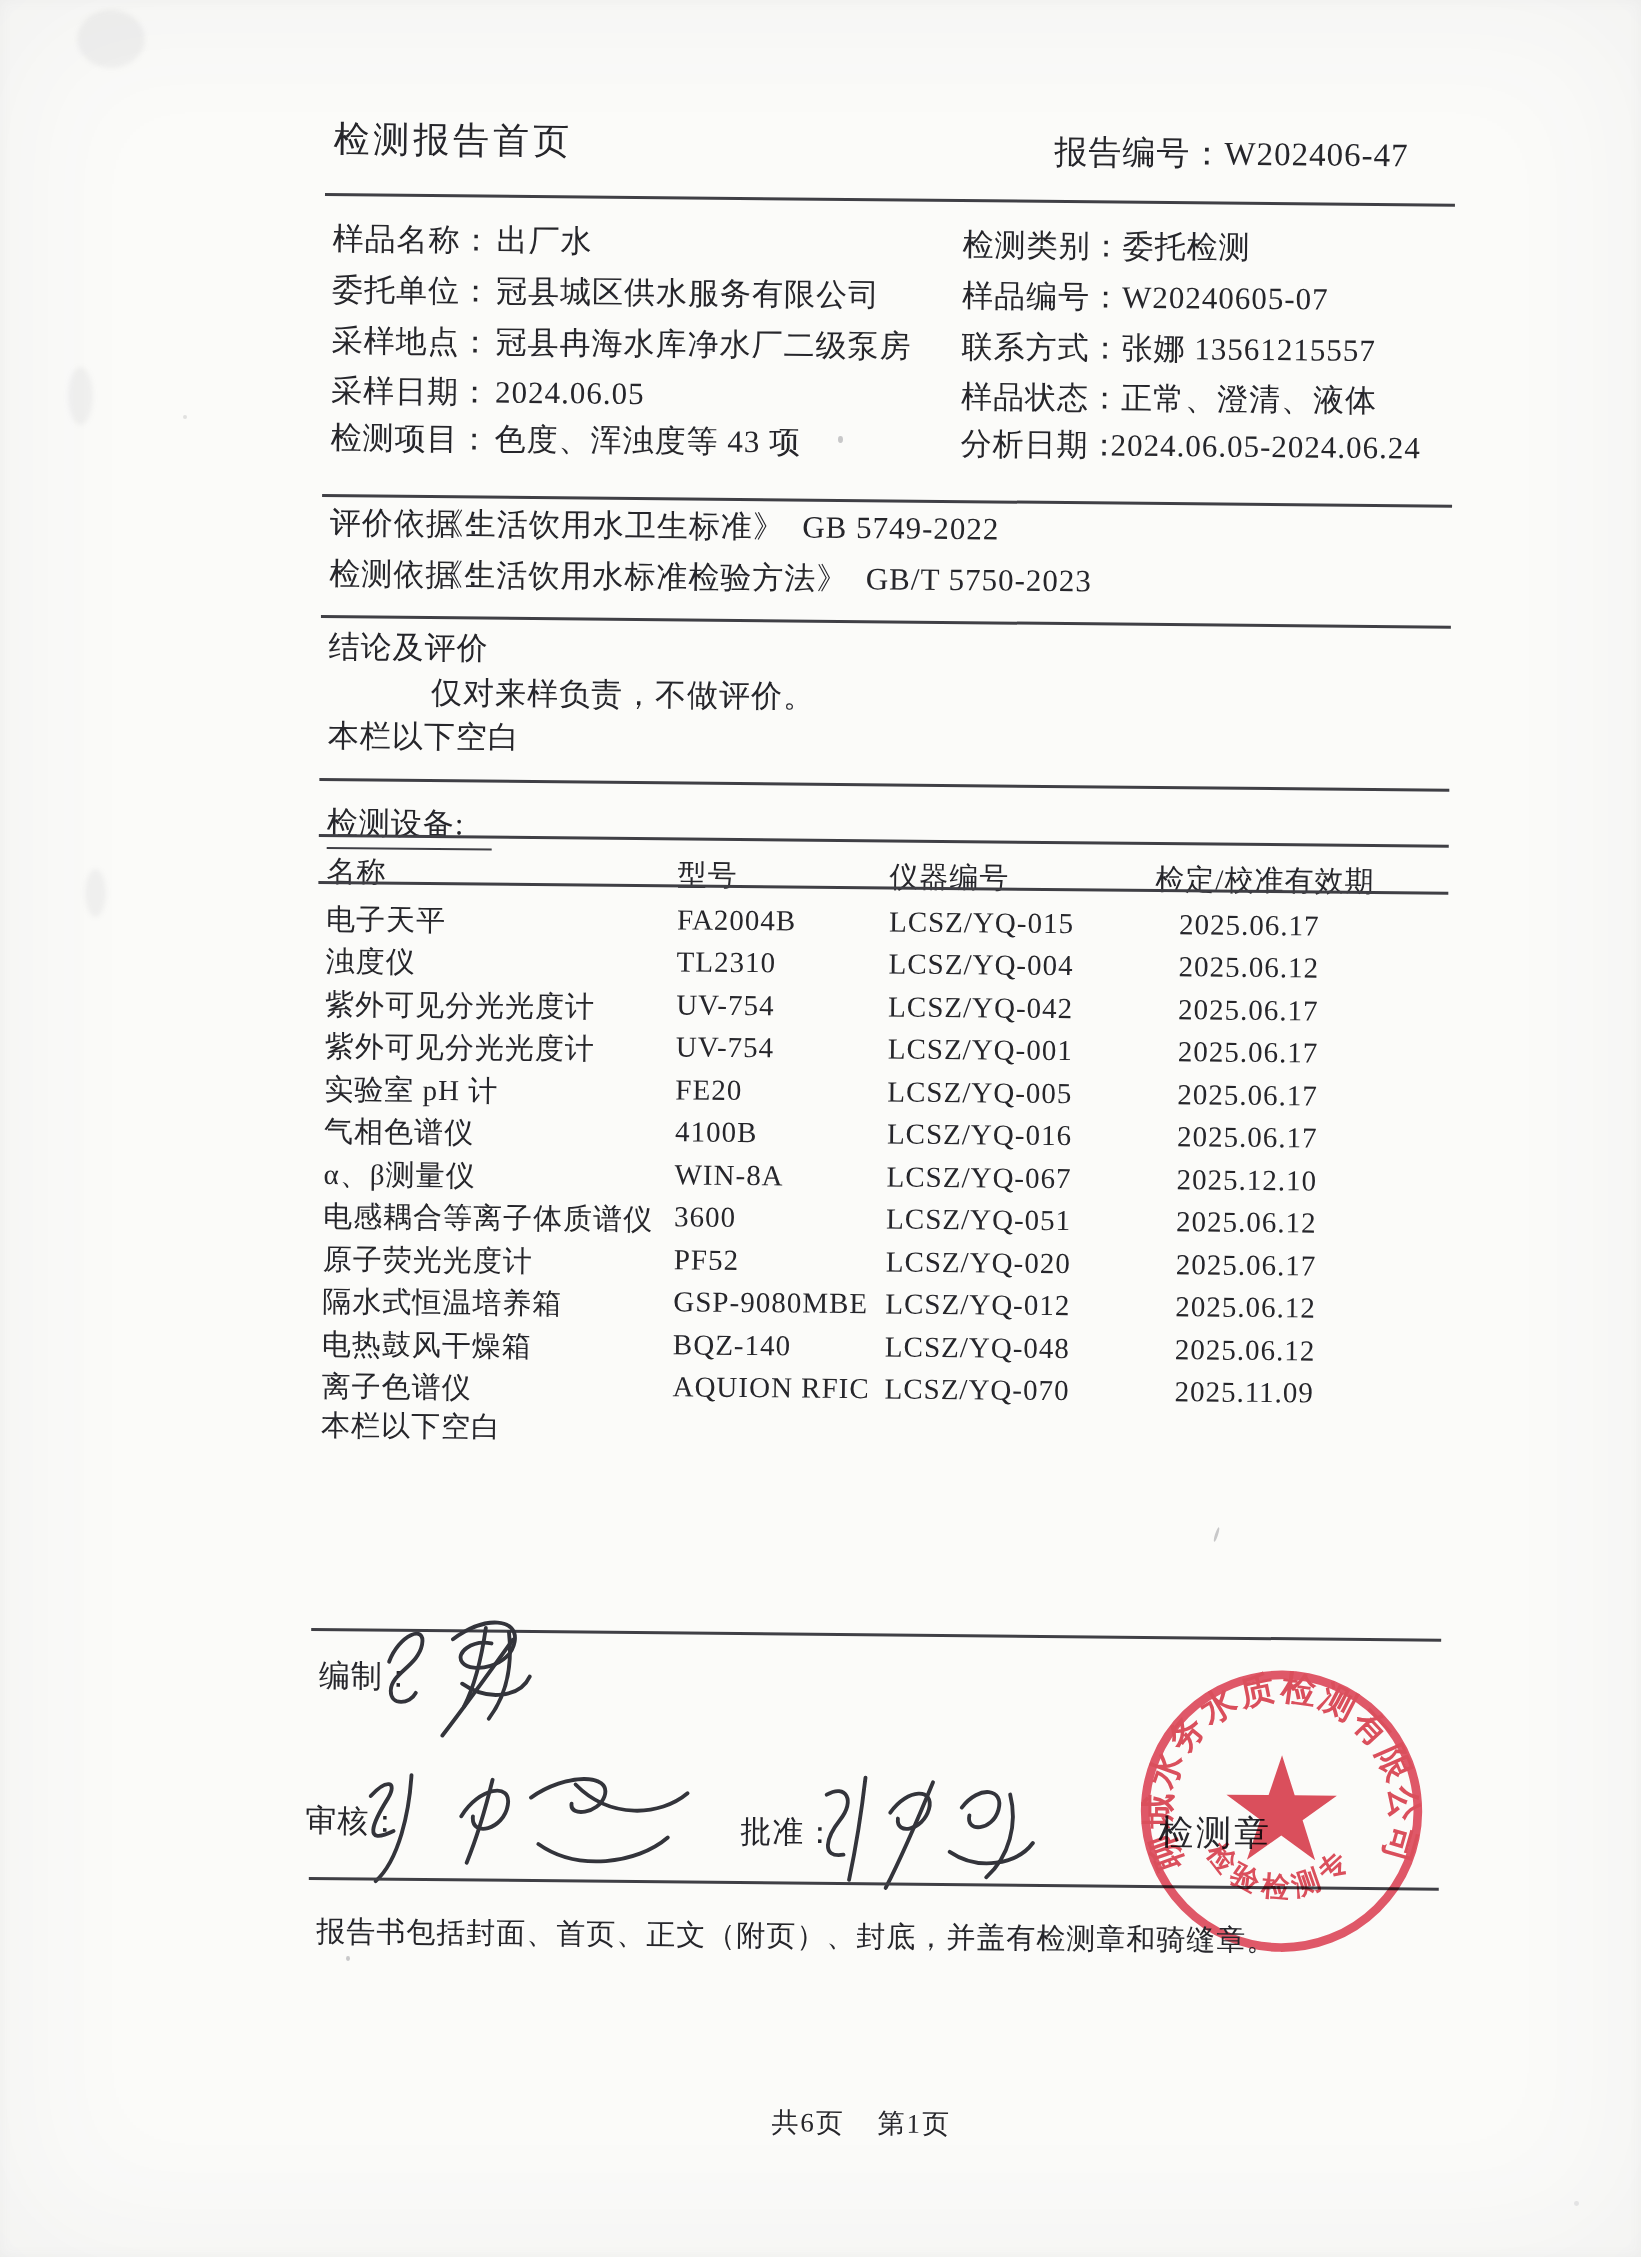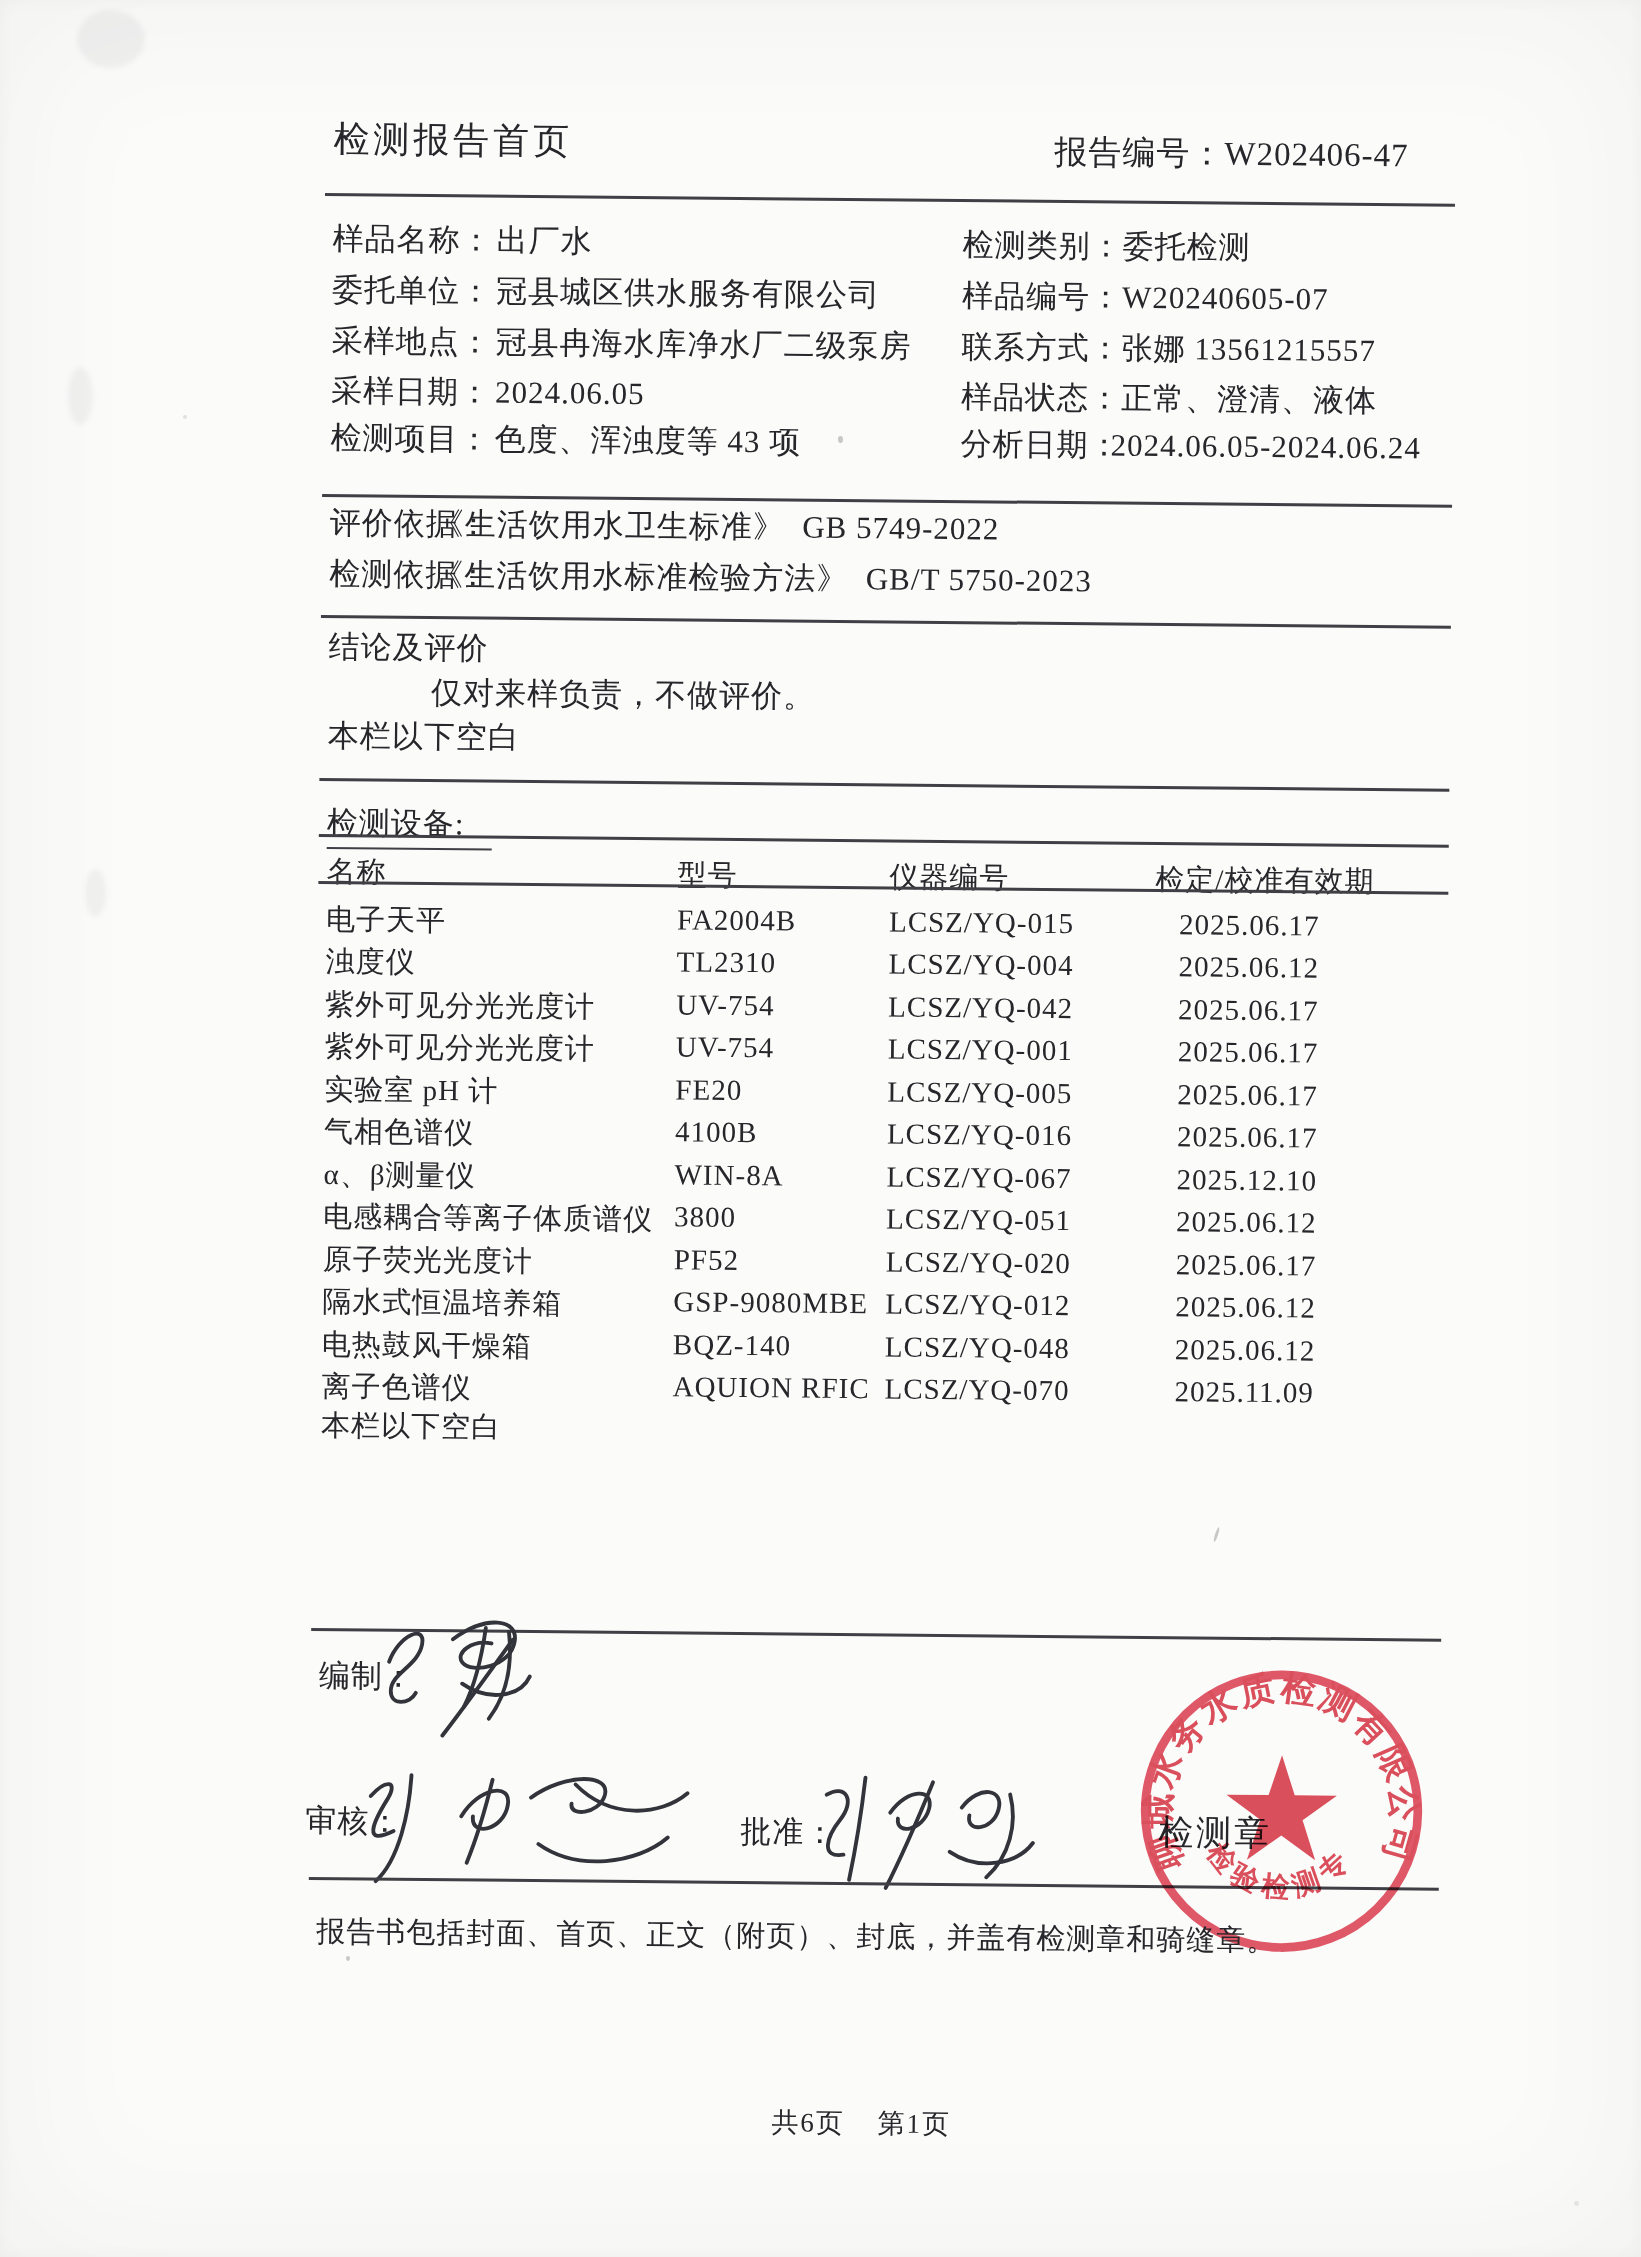--- a/index.html
+++ b/index.html
@@ -124,21 +124,21 @@
     <span class="cell c4">2025.06.17</span>
   </div>
   <div class="trow" style="top:1155px;">
     <span class="cell c1">α、β测量仪</span>
     <span class="cell c2">WIN-8A</span>
     <span class="cell c3">LCSZ/YQ-067</span>
     <span class="cell c4">2025.12.10</span>
   </div>
   <div class="trow" style="top:1197px;">
     <span class="cell c1">电感耦合等离子体质谱仪</span>
-    <span class="cell c2">3800</span>
+    <span class="cell c2">3600</span>
     <span class="cell c3">LCSZ/YQ-051</span>
     <span class="cell c4">2025.06.12</span>
   </div>
   <div class="trow" style="top:1240px;">
     <span class="cell c1">原子荧光光度计</span>
     <span class="cell c2">PF52</span>
     <span class="cell c3">LCSZ/YQ-020</span>
     <span class="cell c4">2025.06.17</span>
   </div>
   <div class="trow" style="top:1282px;">

